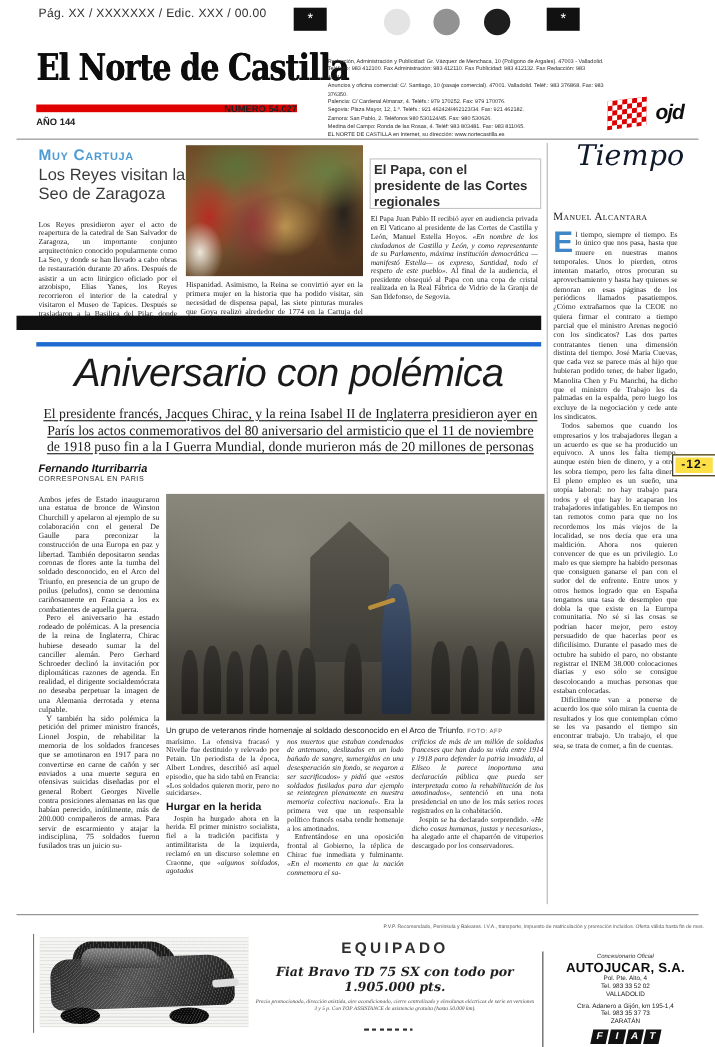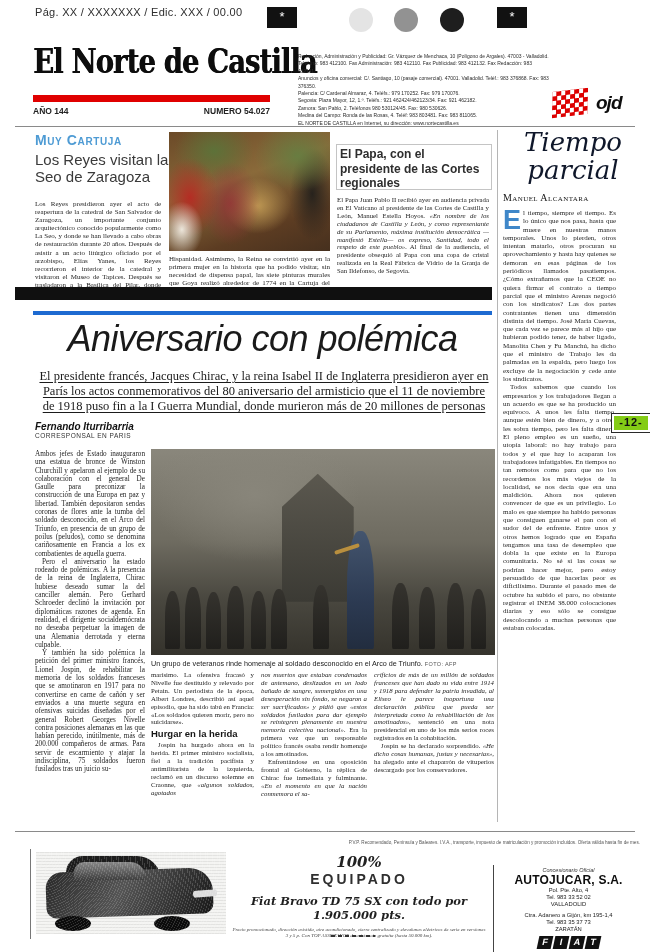--- a/index.html
+++ b/index.html
@@ -21,21 +21,21 @@
   .d-light{left:349px;background:#e4e4e4;}
   .d-mid{left:394px;background:#929292;}
   .d-dark{left:440px;background:#1e1e1e;}
 
   .masthead-title{left:33px;top:42px;width:240px;font-family:"DejaVu Serif",serif;
     font-weight:bold;font-size:29px;color:#0d0d0d;letter-spacing:-1px;white-space:nowrap;
     transform:scaleX(.95) scaleY(1.15);transform-origin:left top;
     text-shadow:.5px 0 0 #0d0d0d;}
   .red-bar{left:33px;top:95px;width:237px;height:7px;background:#e00000;}
   .anho{left:33px;top:106px;font-size:8.5px;font-weight:bold;color:#222;}
-  .numero{left:33px;top:106px;width:237px;text-align:right;font-size:8.5px;font-weight:bold;color:#222;}
+  .numero{left:33px;top:94px;width:237px;text-align:right;font-size:8.5px;font-weight:bold;color:#222;}
   .contact{left:298px;top:53px;width:252px;font-size:5px;line-height:7.4px;color:#2b2b2b;}
   .checker-logo{left:552px;top:90px;width:36px;height:26px;
     background:repeating-conic-gradient(#dd0000 0 25%,#fff 0 50%) 0 0/9px 9px;
     transform:rotate(-7deg) skewX(-8deg);}
   .ojd-logo{left:596px;top:92px;font-family:"Liberation Sans",sans-serif;
     font-style:italic;font-weight:bold;font-size:19px;color:#0e0e0e;letter-spacing:-1px;}
   .hrule{height:1px;background:#8a8a8a;}
   .header-rule{left:15px;top:126px;width:620px;}
 
   
@@ -66,21 +66,21 @@
   
   .vrule{width:1px;background:#b5b5b5;}
   .vrule-right{left:497px;top:130px;height:692px;}
   .tiempo-title{left:503px;top:128px;width:140px;text-align:center;
     font-family:"DejaVu Serif",serif;font-style:italic;font-size:26px;line-height:28px;color:#0f172a;}
   .tiempo-byline{left:503px;top:192px;width:130px;font-variant:small-caps;font-size:10px;
     letter-spacing:.4px;color:#141414;}
   .tiempo-body{left:503px;top:209px;width:113px;height:612px;font-size:7px;line-height:8.3px;}
   .dropcap{float:left;font-family:"Liberation Sans",sans-serif;font-weight:bold;
     font-size:27px;line-height:23px;color:#3f87c9;padding-right:2px;}
-  .page-badge{left:611px;top:413px;width:38px;height:18px;background:#84cc16;
+  .page-badge{left:611px;top:413px;width:38px;height:18px;background:#fde047;
     border:1px solid #2a2a2a;box-shadow:inset 0 0 0 2px #fff;
     font-family:"Liberation Sans",sans-serif;font-weight:bold;font-size:11px;
     text-align:center;line-height:17px;color:#111;letter-spacing:1px;}
 
   
   .black-bar{left:15px;top:287px;width:477px;height:13px;background:#101010;}
   .blue-rule{left:33px;top:311px;width:459px;height:4px;background:#1d6ad1;}
   .main-headline{left:33px;top:318px;width:459px;text-align:center;
     font-family:"Liberation Sans",sans-serif;font-style:italic;font-size:36px;
     color:#1a1a1a;letter-spacing:-.5px;}
@@ -197,26 +197,26 @@
 
 <div class="abs papa-box"></div>
 <div class="abs papa-headline">El Papa, con el presidente de las Cortes regionales</div>
 <div class="abs papa-body just clip">
   <p><span>El Papa Juan Pablo II recibió ayer en audiencia privada en El Vaticano al presidente de las Cortes de Castilla y León, Manuel Estella Hoyos. </span><span class="it">«En nombre de los ciudadanos de Castilla y León, y como representante de su Parlamento, máxima institución democrática —manifestó Estella— os expreso, Santidad, todo el respeto de este pueblo».</span><span> Al final de la audiencia, el presidente obsequió al Papa con una copa de cristal realizada en la Real Fábrica de Vidrio de la Granja de San Ildefonso, de Segovia.</span></p>
 </div>
 
 <div class="abs vrule vrule-right"></div>
 <div class="abs tiempo-title">
   <div>Tiempo</div>
-  <div>parcial</div>
 </div>
 <div class="abs tiempo-byline">Manuel Alcantara</div>
 <div class="abs tiempo-body just clip">
   <p><span class="dropcap">E</span><span>l tiempo, siempre el tiempo. Es lo único que nos pasa, hasta que muere en nuestras manos temporales. Unos lo pierden, otros intentan matarlo, otros procuran su aprovechamiento y hasta hay quienes se demoran en esas páginas de los periódicos llamados pasatiempos. ¿Cómo extrañarnos que la CEOE no quiera firmar el contrato a tiempo parcial que el ministro Arenas negoció con los sindicatos? Las dos partes contratantes tienen una dimensión distinta del tiempo. José María Cuevas, que cada vez se parece más al hijo que hubieran podido tener, de haber ligado, Manolita Chen y Fu Manchú, ha dicho que el ministro de Trabajo les da palmadas en la espalda, pero luego los excluye de la negociación y cede ante los sindicatos.</span></p>
   <p class="ind">Todos sabemos que cuando los empresarios y los trabajadores llegan a un acuerdo es que se ha producido un equívoco. A unos les falta tiempo, aunque estén bien de dinero, y a otros les sobra tiempo, pero les falta dinero. El pleno empleo es un sueño, una utopía laboral: no hay trabajo para todos y el que hay lo acaparan los trabajadores infatigables. En tiempos no tan remotos como para que no los recordemos los más viejos de la localidad, se nos decía que era una maldición. Ahora nos quieren convencer de que es un privilegio. Lo malo es que siempre ha habido personas que consiguen ganarse el pan con el sudor del de enfrente. Entre unos y otros hemos logrado que en España tengamos una tasa de desempleo que dobla la que existe en la Europa comunitaria. No sé si las cosas se podrían hacer mejor, pero estoy persuadido de que hacerlas peor es dificilísimo. Durante el pasado mes de octubre ha subido el paro, no obstante registrar el INEM 38.000 colocaciones diarias y eso sólo se consigue descolocando a muchas personas que estaban colocadas.</p>
+  <p class="ind">Difícilmente van a ponerse de acuerdo los que sólo miran la cuenta de resultados y los que contemplan cómo se les va pasando el tiempo sin encontrar trabajo. Un trabajo, el que sea, se trata de comer, a fin de cuentas.</p>
 </div>
 <div class="abs page-badge">-12-</div>
 
 <div class="abs black-bar"></div>
 <div class="abs blue-rule"></div>
 <div class="abs main-headline">Aniversario con polémica</div>
 <div class="abs deck">El presidente francés, Jacques Chirac, y la reina Isabel II de Inglaterra presidieron ayer en París los actos conmemorativos del 80 aniversario del armisticio que el 11 de noviembre de 1918 puso fin a la I Guerra Mundial, donde murieron más de 20 millones de personas</div>
 <div class="abs main-byline-name">Fernando Iturribarria</div>
 <div class="abs main-byline-role">CORRESPONSAL EN PARIS</div>
 
@@ -267,21 +267,20 @@
   <div class="ad-car">
     <div class="car-roof"></div>
     <div class="car-body"></div>
     <div class="car-wind"></div>
     <div class="wheel w1"></div>
     <div class="wheel w2"></div>
     <div class="headlight"></div>
     <div class="halftone"></div>
   </div>
   <div class="ad-center">
-    <div class="ad-pct">100%</div>
     <div class="ad-equipado">EQUIPADO</div>
     <div class="ad-offer">Fiat Bravo TD 75 SX con todo por 1.905.000 pts.</div>
     <div class="ad-fine">Precio promocionado, dirección asistida, aire acondicionado, cierre centralizado y elevalunas eléctricos de serie en versiones 3 y 5 p. Con TOP ASSISTANCE de asistencia gratuita (hasta 50.000 km).</div>
   </div>
   <div class="ad-dashes"></div>
   <div class="dealer">
     <div class="dealer-kicker">Concesionario Oficial</div>
     <div class="dealer-name">AUTOJUCAR, S.A.</div>
     <div class="dealer-line">Pol. Pte. Alto, 4</div>
     <div class="dealer-line">Tel. 983 33 52 02</div>

